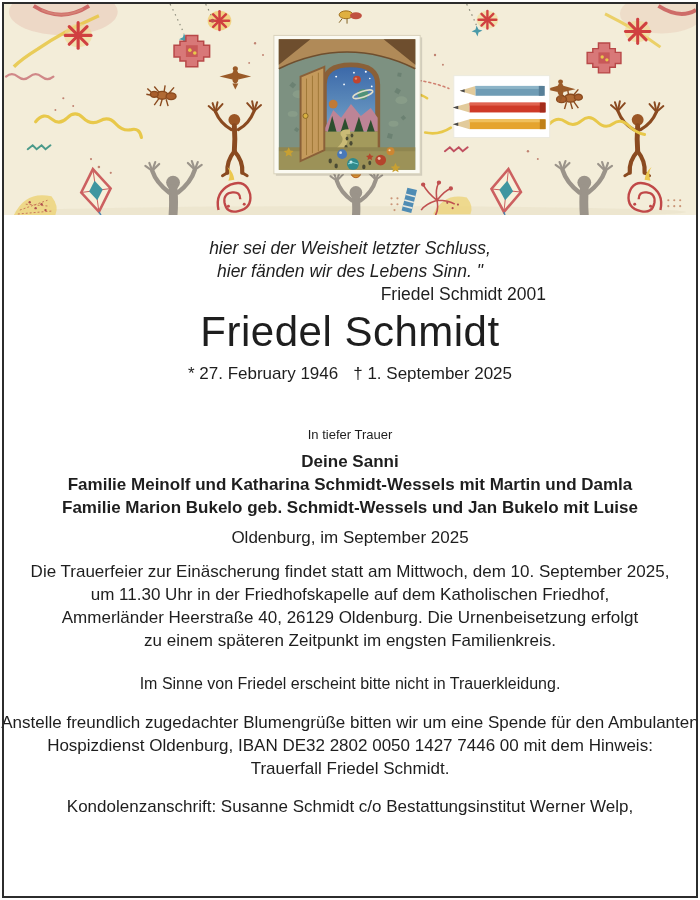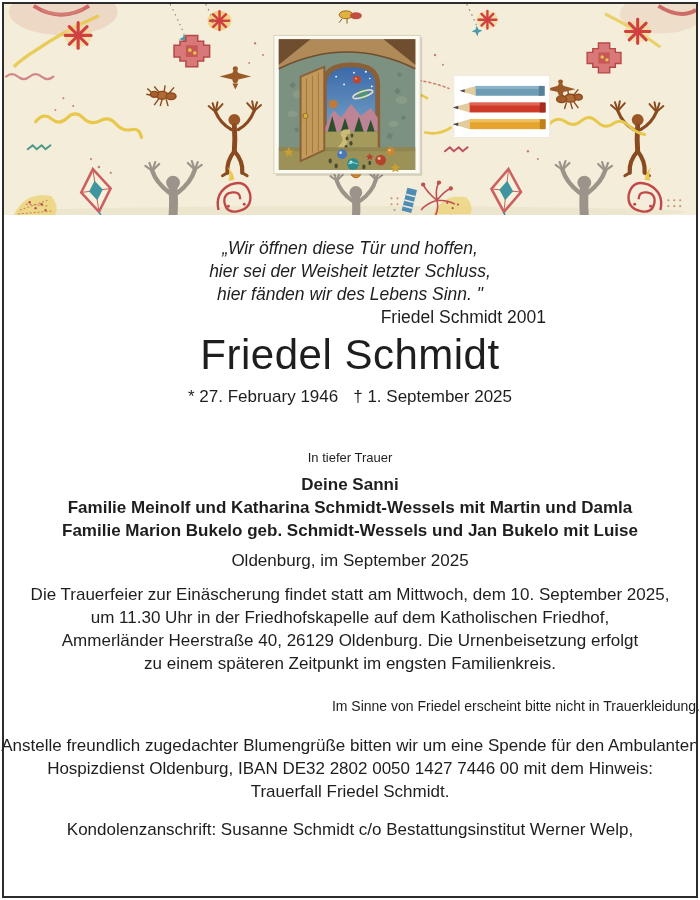--- a/index.html
+++ b/index.html
@@ -14,21 +14,21 @@
   .quote{margin:22px auto 0;width:392px;font-style:italic;font-size:17.5px;line-height:23px;}
   .quote-attr{font-style:normal;text-align:right;font-size:17.5px;line-height:23px;}
   .intro{margin-top:13px;font-size:17px;line-height:24px;}
   .deceased-name{margin-top:3px;font-size:42px;line-height:46px;font-weight:400;letter-spacing:.5px;}
   .dates{margin-top:8px;font-size:17px;line-height:21px;}
   .dates .gap{display:inline-block;width:15px;}
   .mourn-intro{margin-top:40px;font-size:13px;line-height:21px;}
   .mourners{margin-top:5px;font-size:17px;line-height:23px;font-weight:700;}
   .place-date{margin-top:8px;font-size:17px;line-height:21px;}
   .funeral{margin-top:12px;font-size:17px;line-height:23px;}
-  .dress-note{margin-top:3px;padding-top:18px;font-size:14px;line-height:21px;text-align:right;}
+  .dress-note{margin-top:3px;padding-top:18px;font-size:16px;line-height:21px;}
   .donation{margin-top:9px;padding-top:8px;font-size:17px;line-height:23px;}
   .condolence{margin-top:7px;padding-top:8px;font-size:17px;line-height:23px;}
 </style>
 </head>
 <body>
 
 <div class="page">
   <div class="frame"></div>
 
   <svg class="band" viewBox="0 0 700 215" preserveAspectRatio="none">
@@ -487,21 +487,20 @@
       <circle cx="530" cy="150" r="1.2"></circle>
         <circle cx="540" cy="158" r="1"></circle>
       <circle cx="60" cy="96" r="1.1"></circle>
         <circle cx="70" cy="104" r="1"></circle>
         <circle cx="52" cy="108" r="1"></circle>
     </g>
   </svg>
 
   <div class="content">
     <div class="quote">
-      <div>„Wir öffnen diese Tür und hoffen,</div>
       <div>hier sei der Weisheit letzter Schluss,</div>
       <div>hier fänden wir des Lebens Sinn. "</div>
       <div class="quote-attr">Friedel Schmidt 2001</div>
     </div>
 
 
     <div class="deceased-name">Friedel Schmidt</div>
 
     <div class="dates">
       <span>* 27. February 1946</span><span class="gap"></span><span>† 1. September 2025</span>

